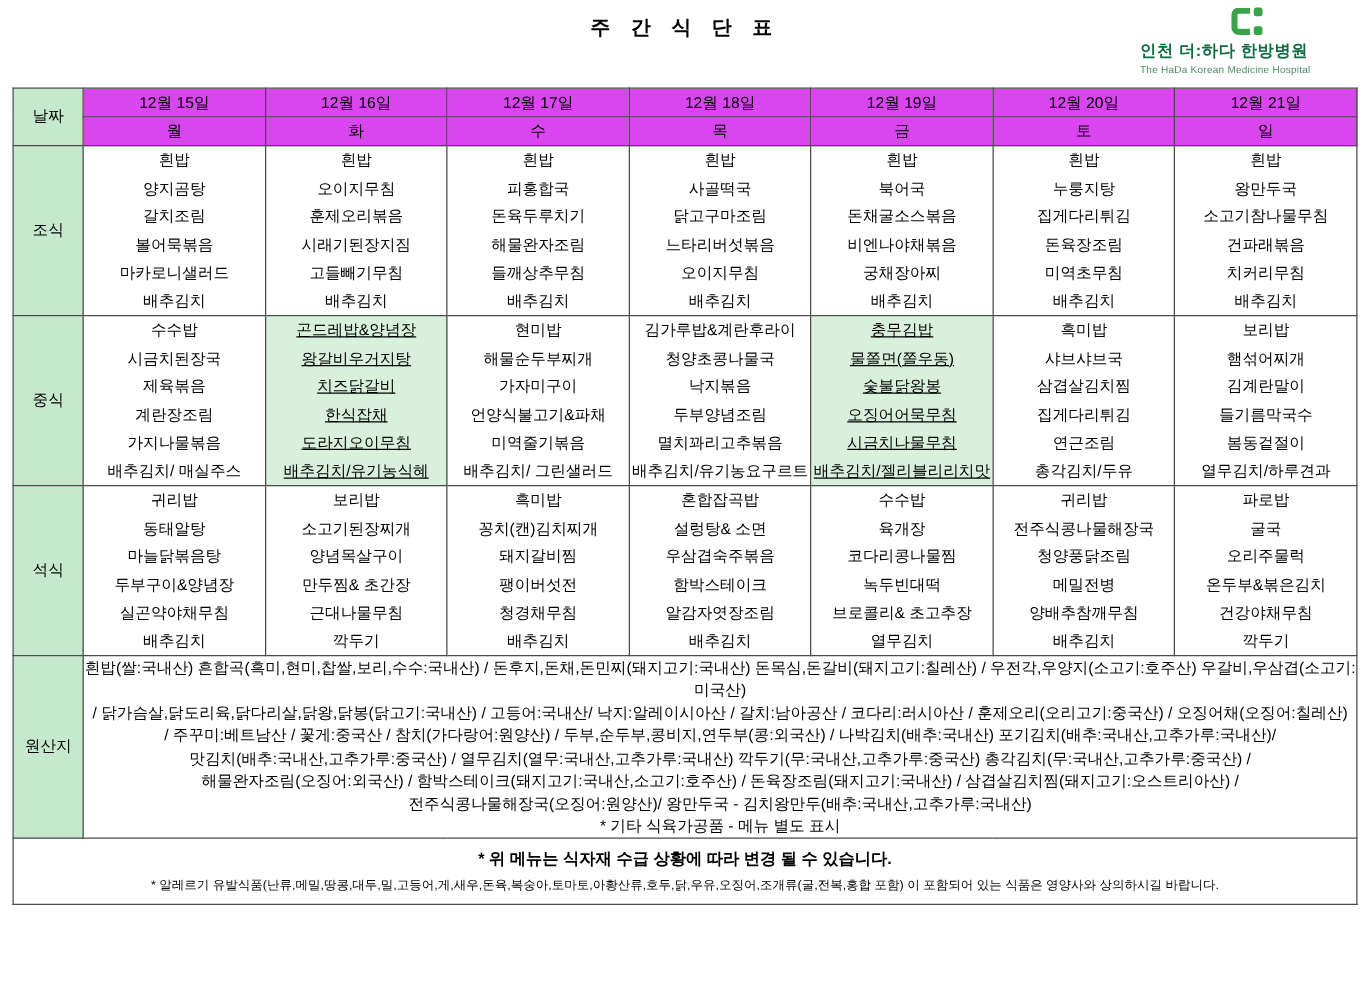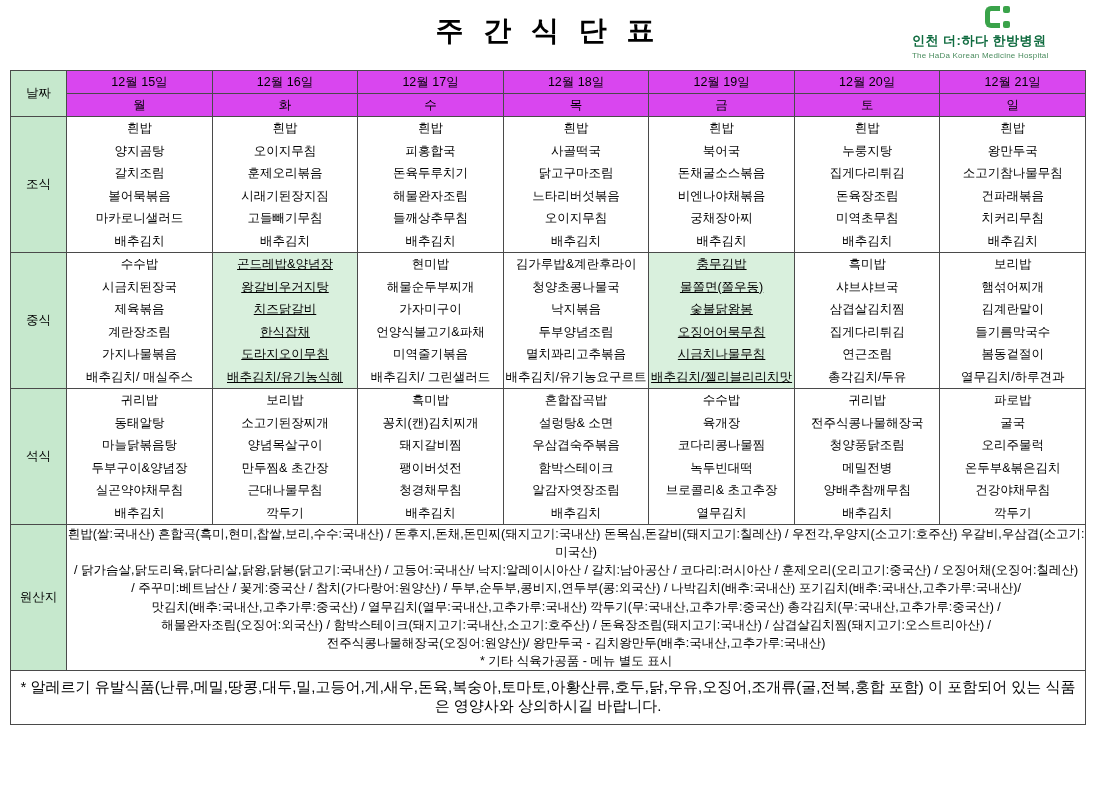--- a/index.html
+++ b/index.html
@@ -24,21 +24,21 @@
   .header {
     position: relative;
     height: 70px;
   }
   .doc-title {
     position: absolute;
     left: 0;
     right: 0;
     top: 12px;
     text-align: center;
-    font-size: 28px;
+    font-size: 16px;
     font-weight: bold;
     letter-spacing: 6px;
   }
   .logo-wrap {
     position: absolute;
     right: 14px;
     top: 4px;
     width: 170px;
   }
   .logo-mark {
@@ -144,21 +144,21 @@
     text-align: center;
     padding: 7px 4px 8px 4px;
     box-sizing: border-box;
   }
   .footer .note-main {
     font-size: 13px;
     font-weight: bold;
     margin-bottom: 5px;
   }
   .footer .note-sub {
-    font-size: 15px;
+    font-size: 10px;
   }
 </style>
 </head>
 <body>
 
 <div class="page">
 
   <div class="header">
     <div class="doc-title">주 간 식 단 표</div>
     <div class="logo-wrap">
@@ -395,16 +395,17 @@
           <div>맛김치(배추:국내산,고추가루:중국산) / 열무김치(열무:국내산,고추가루:국내산) 깍두기(무:국내산,고추가루:중국산) 총각김치(무:국내산,고추가루:중국산) /</div>
           <div>해물완자조림(오징어:외국산) / 함박스테이크(돼지고기:국내산,소고기:호주산) / 돈육장조림(돼지고기:국내산) / 삼겹살김치찜(돼지고기:오스트리아산) /</div>
           <div>전주식콩나물해장국(오징어:원양산)/ 왕만두국 - 김치왕만두(배추:국내산,고추가루:국내산)</div>
           <div>* 기타 식육가공품 - 메뉴 별도 표시</div>
         </td>
       </tr>
     </tbody>
   </table>
 
   <div class="footer">
+    <div class="note-main">* 위 메뉴는 식자재 수급 상황에 따라 변경 될 수 있습니다.</div>
     <div class="note-sub">* 알레르기 유발식품(난류,메밀,땅콩,대두,밀,고등어,게,새우,돈육,복숭아,토마토,아황산류,호두,닭,우유,오징어,조개류(굴,전복,홍합 포함) 이 포함되어 있는 식품은 영양사와 상의하시길 바랍니다.</div>
   </div>
 
 </div>
 
 </body></html>

